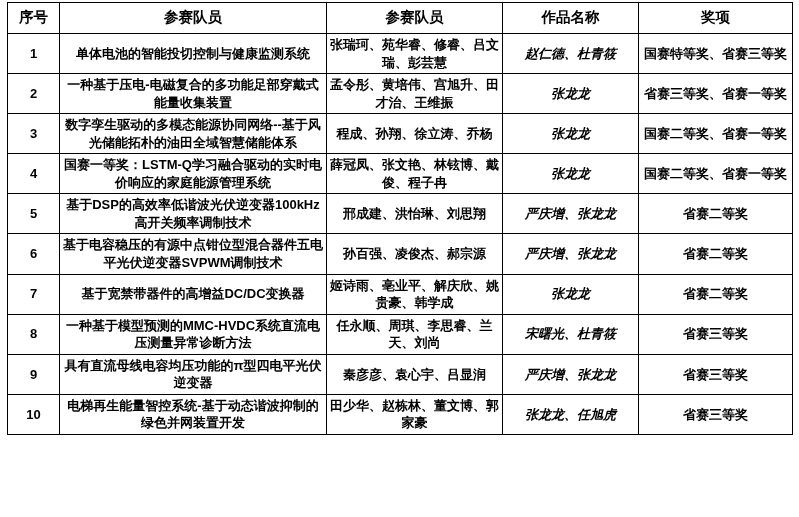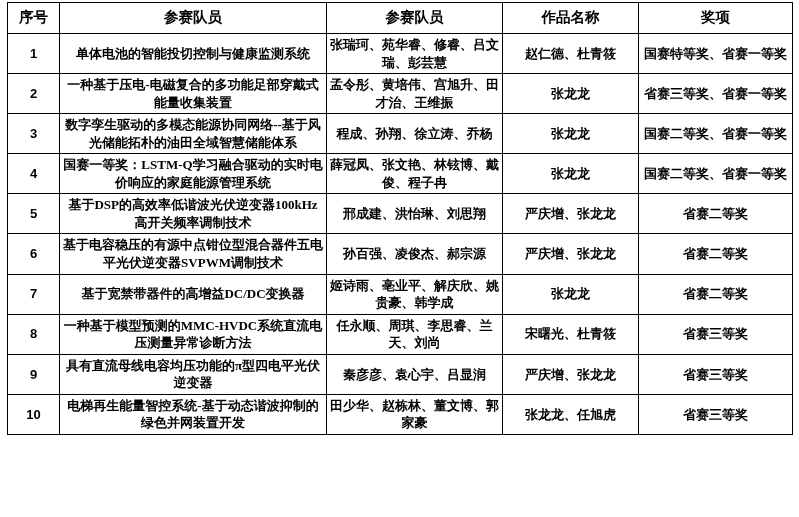--- a/index.html
+++ b/index.html
@@ -42,28 +42,28 @@
   }
   table.award-table td {
     font-size: 13px;
     font-weight: bold;
   }
   td.col-index {
     font-size: 13.5px;
   }
   td.col-title {
     font-size: 13.5px;
-    font-family: Liberation Serif, serif;
   }
   td.col-members {
     font-size: 13.5px;
   }
   td.col-advisor {
     font-size: 13.5px;
     white-space: nowrap;
+    font-style: italic;
   }
   td.col-award {
     font-size: 13.5px;
     white-space: nowrap;
   }
   col.c-index { width: 52px; }
   col.c-title { width: 267px; }
   col.c-members { width: 176px; }
   col.c-advisor { width: 136px; }
   col.c-award { width: 154px; }
@@ -88,21 +88,21 @@
         <th>作品名称</th>
         <th>奖项</th>
       </tr>
     </thead>
     <tbody>
       <tr>
         <td class="col-index">1</td>
         <td class="col-title">单体电池的智能投切控制与健康监测系统</td>
         <td class="col-members">张瑞珂、苑华睿、修睿、吕文瑞、彭芸慧</td>
         <td class="col-advisor">赵仁德、杜青筱</td>
-        <td class="col-award">国赛特等奖、省赛一等奖</td>
+        <td class="col-award">国赛特等奖、省赛三等奖</td>
       </tr>
       <tr>
         <td class="col-index">2</td>
         <td class="col-title">一种基于压电-电磁复合的多功能足部穿戴式能量收集装置</td>
         <td class="col-members">孟令彤、黄培伟、宫旭升、田才治、王维振</td>
         <td class="col-advisor">张龙龙</td>
         <td class="col-award">省赛三等奖、省赛一等奖</td>
       </tr>
       <tr>
         <td class="col-index">3</td>

